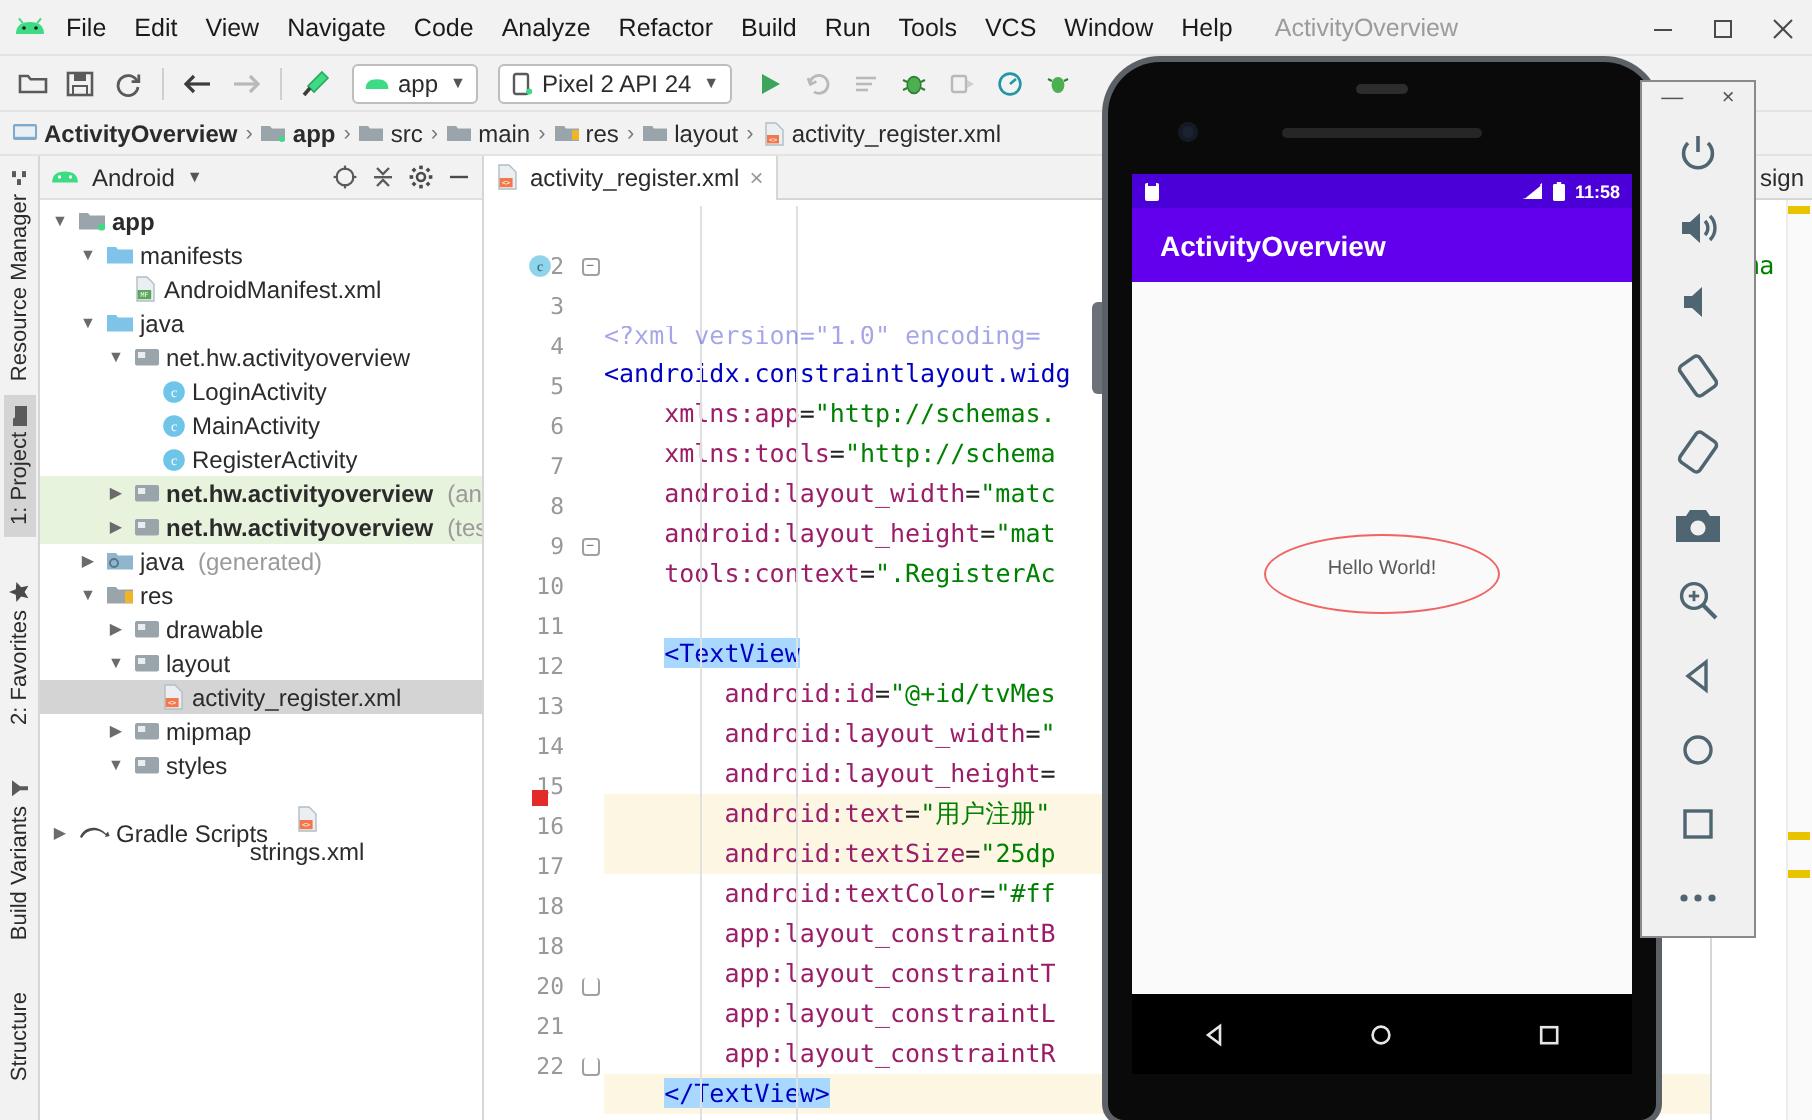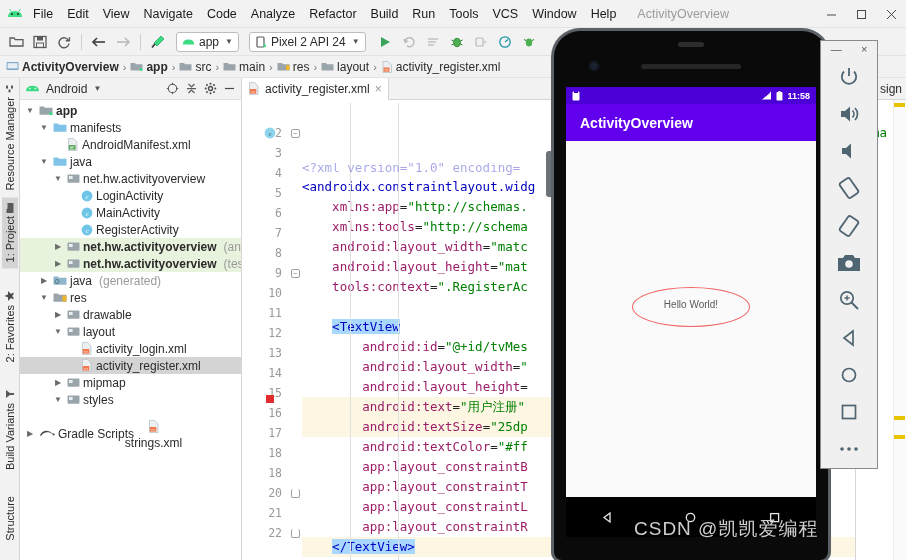--- a/index.html
+++ b/index.html
@@ -153,21 +153,21 @@
   }
   .statusbar {
     height:17px; background:#4b00d8; display:flex; align-items:center;
     padding:0 6px; color:#fff; font-size:9px; font-weight:bold;
   }
   .sb-right { margin-left:auto; display:flex; align-items:center; gap:4px; }
   .appbar {
     height:37px; background:#6200ee; display:flex; align-items:center; padding-left:14px;
     color:#fff; font-size:14px; font-weight:bold;
   }
-  .screen-body { position:relative; height: calc(410px - 17px - 37px); background:#fafafa;margin-top:20px; }
+  .screen-body { position:relative; height: calc(410px - 17px - 37px); background:#fafafa; }
   .hello {
     position:absolute; left:50%; top:138px; transform:translateX(-50%);
     font-size:10px; color:#5a5a5a;
   }
   .ellipse {
     position:absolute; left:50%; top:126px; transform:translateX(-50%);
     width:118px; height:40px; border:1.6px solid #f06464; border-radius:50%;
   }
   .navbar {
     position:absolute; left:12px; top:466px; width:250px; height:40px; background:#000;
@@ -631,31 +631,20 @@
           </div>
           <div class="node" style="padding-left: 32px;">
             <span class="arrow">▼</span>
             <span style="display: flex; flex: 0 0 auto;">
               <svg width="13" height="11" viewBox="0 0 13 11">
                 <rect x="0.5" y="1.5" width="12" height="8.2" rx="1" fill="#9aa5ab"></rect>
                 <rect x="2" y="3" width="3.6" height="3" fill="#e9edef"></rect>
               </svg>
             </span>
             <span class="nlabel">layout</span>
-          </div>
-          <div class="node" style="padding-left: 46px;">
-            <span class="arrow">&nbsp;</span>
-            <span style="display: flex; flex: 0 0 auto;">
-              <svg width="12" height="13" viewBox="0 0 12 13">
-                <path d="M1.5 0.5h5L10 4v8.5H1.5z" fill="#eceff1" stroke="#b0bec5" stroke-width="0.7"></path>
-                <rect x="1.8" y="7" width="6.5" height="4.6" fill="#f2784b"></rect>
-                <text x="5" y="10.7" font-size="3.6" fill="#fff" text-anchor="middle" font-family="monospace">&lt;&gt;</text>
-              </svg>
-            </span>
-            <span class="nlabel">activity_login.xml</span>
           </div>
           <div class="node sel" style="padding-left: 46px;">
             <span class="arrow">&nbsp;</span>
             <span style="display: flex; flex: 0 0 auto;">
               <svg width="12" height="13" viewBox="0 0 12 13">
                 <path d="M1.5 0.5h5L10 4v8.5H1.5z" fill="#eceff1" stroke="#b0bec5" stroke-width="0.7"></path>
                 <rect x="1.8" y="7" width="6.5" height="4.6" fill="#f2784b"></rect>
                 <text x="5" y="10.7" font-size="3.6" fill="#fff" text-anchor="middle" font-family="monospace">&lt;&gt;</text>
               </svg>
             </span>
@@ -929,14 +918,13 @@
     </div>
     <div class="emu-btn">
       <svg width="22" height="8" viewBox="0 0 22 8">
           <circle cx="4" cy="4" r="1.8" fill="#4f6571"></circle>
           <circle cx="11" cy="4" r="1.8" fill="#4f6571"></circle>
           <circle cx="18" cy="4" r="1.8" fill="#4f6571"></circle>
         </svg>
     </div>
   </div>
 
-  <div class="watermark">CSDN @凯凯爱编程</div>
 </div>
 
 </body></html>

